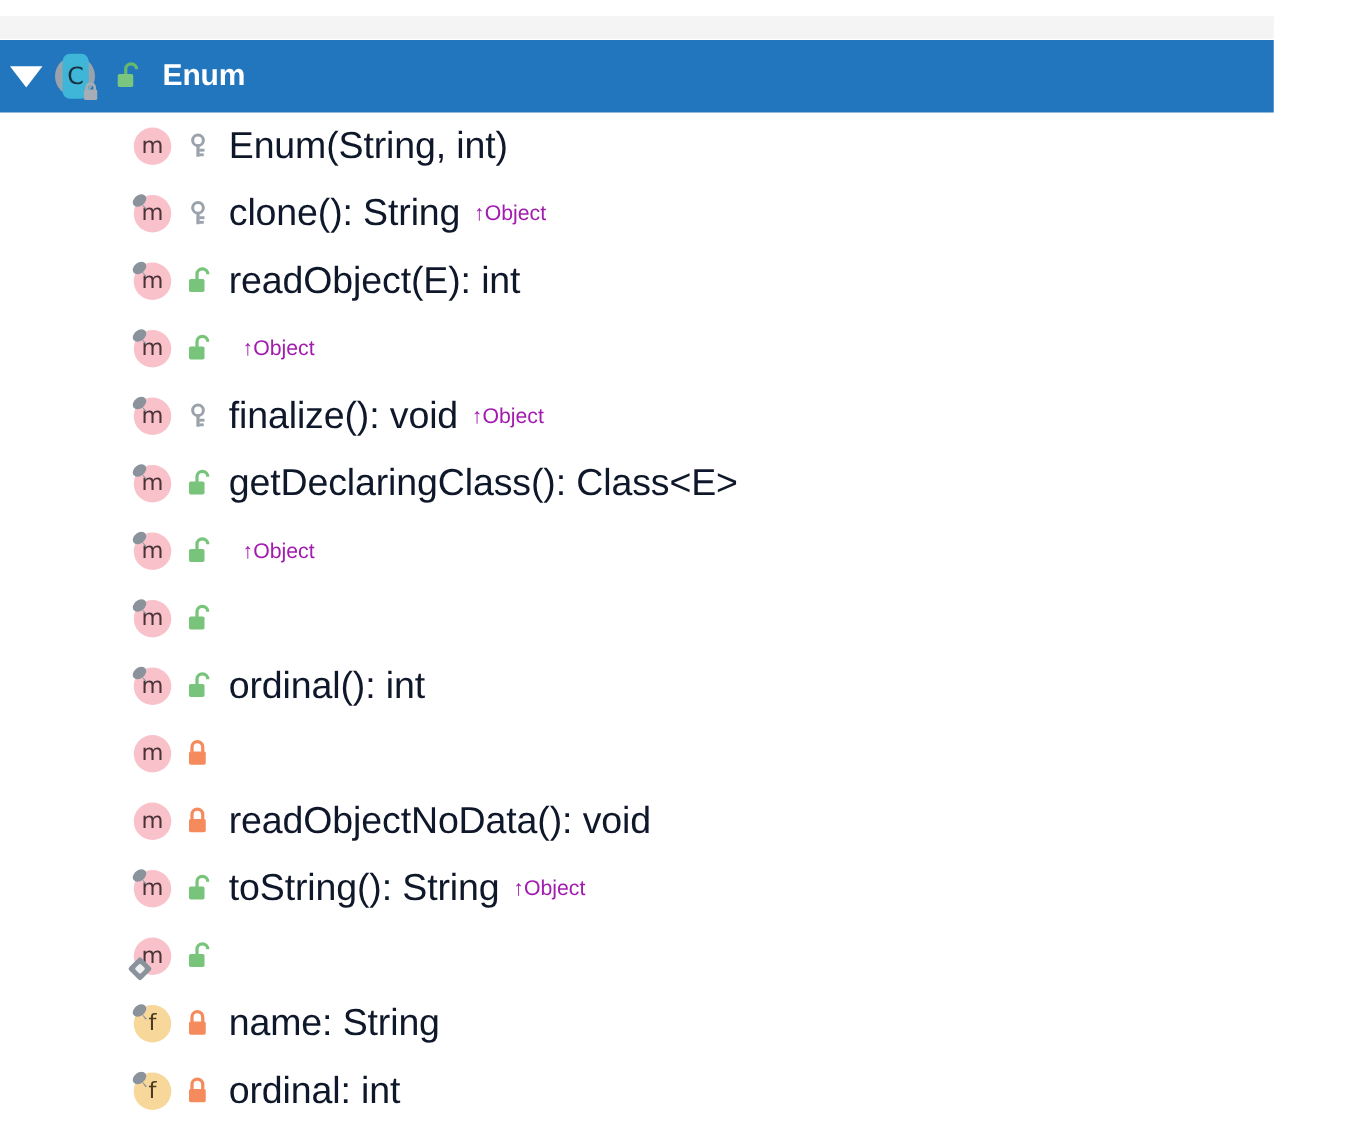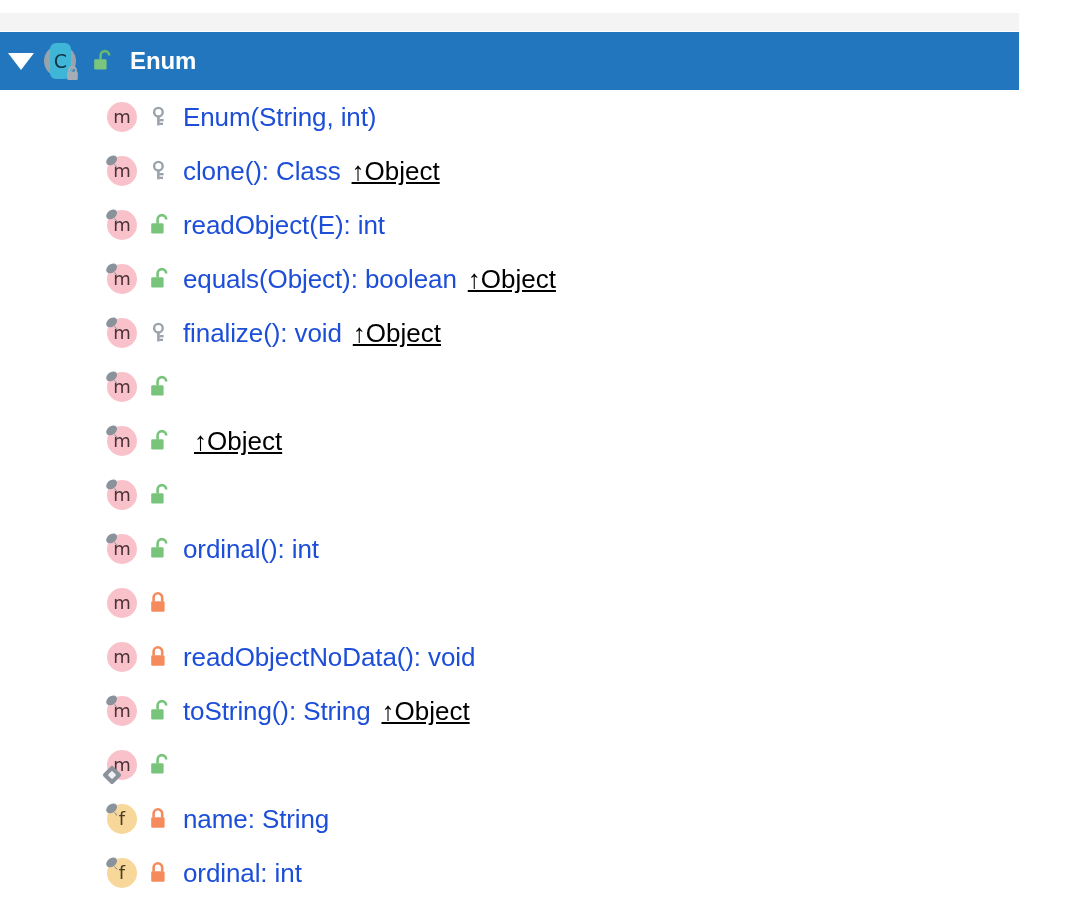--- a/index.html
+++ b/index.html
@@ -193,37 +193,36 @@
     width: 44px;
     height: 28px;
     display: flex;
     align-items: center;
     justify-content: center;
   }
   .vis-icon svg { display: block; }
 
   
   .label {
-    font-size: 26px;
-    color: #1d4ed8;
+    font-size: 30px;
+    color: #0f172a;
     letter-spacing: -0.1px;
     font-family: "Liberation Sans", sans-serif;
   }
   .tree-row.root .label {
     color: #ffffff;
     font-weight: bold;
     font-size: 24px;
     margin-left: 4px;
   }
   .suffix {
-    font-size: 26px;
-    color: #000000;
+    font-size: 17px;
+    color: #a21caf;
     margin-left: 11px;
     font-family: "Liberation Sans", sans-serif;
-    text-decoration: underline;
   }
 </style>
 </head>
 <body>
 
 <div id="structure-panel">
 
   <div class="top-strip"></div>
 
   <div class="tree">
@@ -284,21 +283,21 @@
             </span>
           </span>
     <span class="vis-icon">
             <svg width="27" height="26" viewBox="0 0 27 26">
               <circle cx="10.4" cy="8.2" r="4.3" fill="none" stroke="#9aa3ab" stroke-width="2.4"></circle>
               <rect x="9.1" y="11.6" width="2.6" height="9.8" fill="#9aa3ab"></rect>
               <rect x="11.4" y="15.0" width="4.2" height="2.3" fill="#9aa3ab"></rect>
               <rect x="11.4" y="18.7" width="3.6" height="2.3" fill="#9aa3ab"></rect>
             </svg>
           </span>
-    <span class="label">clone(): Class</span>
+    <span class="label">clone(): String</span>
     <span class="suffix">↑Object</span>
   </div>
         <div class="tree-row member">
     <span class="indent"></span>
     <span class="kind-icon">
       <span class="bubble method">m</span>
     <span class="deco-arrow">
               <svg width="15" height="13" viewBox="0 0 15 13">
                 <ellipse cx="6.6" cy="5.4" rx="6.0" ry="4.2" transform="rotate(-38 6.6 5.4)" fill="#8a939b"></ellipse>
                 <path d="M7.6 7.0 L12.6 12.2 L11.2 12.6 Z" fill="#8a939b"></path>
@@ -324,21 +323,20 @@
                 <path d="M7.6 7.0 L12.6 12.2 L11.2 12.6 Z" fill="#8a939b"></path>
               </svg>
             </span>
           </span>
     <span class="vis-icon">
             <svg width="27" height="26" viewBox="0 0 27 26">
               <path d="M9.6 11.6 V7.4 a4.3 4.3 0 0 1 8.6 0" fill="none" stroke="#78c47b" stroke-width="2.6"></path>
               <rect x="3.2" y="11.2" width="12.4" height="10.4" rx="1.4" fill="#78c47b"></rect>
             </svg>
           </span>
-    <span class="label">equals(Object): boolean</span>
     <span class="suffix">↑Object</span>
   </div>
         <div class="tree-row member">
     <span class="indent"></span>
     <span class="kind-icon">
       <span class="bubble method">m</span>
     <span class="deco-arrow">
               <svg width="15" height="13" viewBox="0 0 15 13">
                 <ellipse cx="6.6" cy="5.4" rx="6.0" ry="4.2" transform="rotate(-38 6.6 5.4)" fill="#8a939b"></ellipse>
                 <path d="M7.6 7.0 L12.6 12.2 L11.2 12.6 Z" fill="#8a939b"></path>
@@ -366,20 +364,21 @@
                 <path d="M7.6 7.0 L12.6 12.2 L11.2 12.6 Z" fill="#8a939b"></path>
               </svg>
             </span>
           </span>
     <span class="vis-icon">
             <svg width="27" height="26" viewBox="0 0 27 26">
               <path d="M9.6 11.6 V7.4 a4.3 4.3 0 0 1 8.6 0" fill="none" stroke="#78c47b" stroke-width="2.6"></path>
               <rect x="3.2" y="11.2" width="12.4" height="10.4" rx="1.4" fill="#78c47b"></rect>
             </svg>
           </span>
+    <span class="label">getDeclaringClass(): Class&lt;E&gt;</span>
 
   </div>
         <div class="tree-row member">
     <span class="indent"></span>
     <span class="kind-icon">
       <span class="bubble method">m</span>
     <span class="deco-arrow">
               <svg width="15" height="13" viewBox="0 0 15 13">
                 <ellipse cx="6.6" cy="5.4" rx="6.0" ry="4.2" transform="rotate(-38 6.6 5.4)" fill="#8a939b"></ellipse>
                 <path d="M7.6 7.0 L12.6 12.2 L11.2 12.6 Z" fill="#8a939b"></path>

